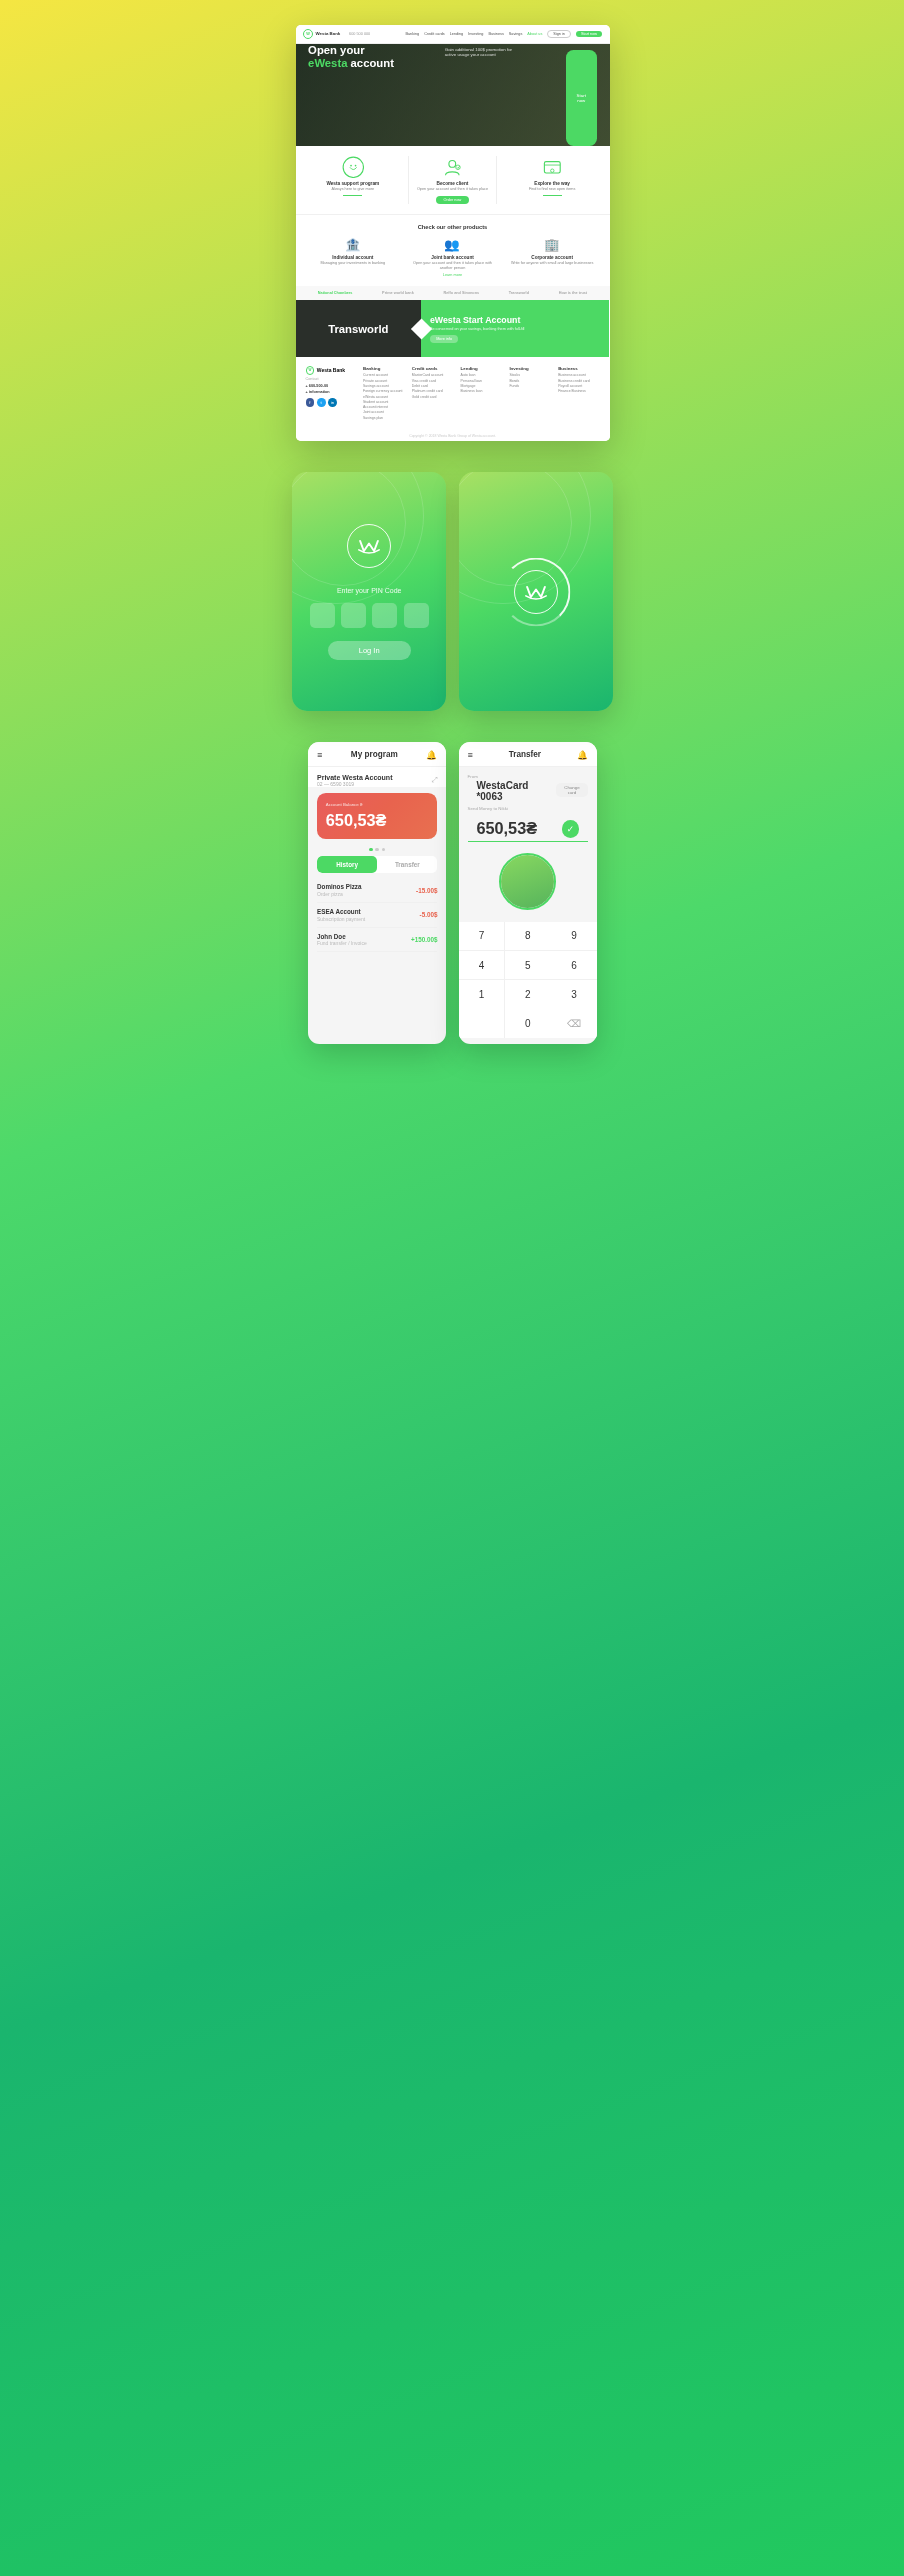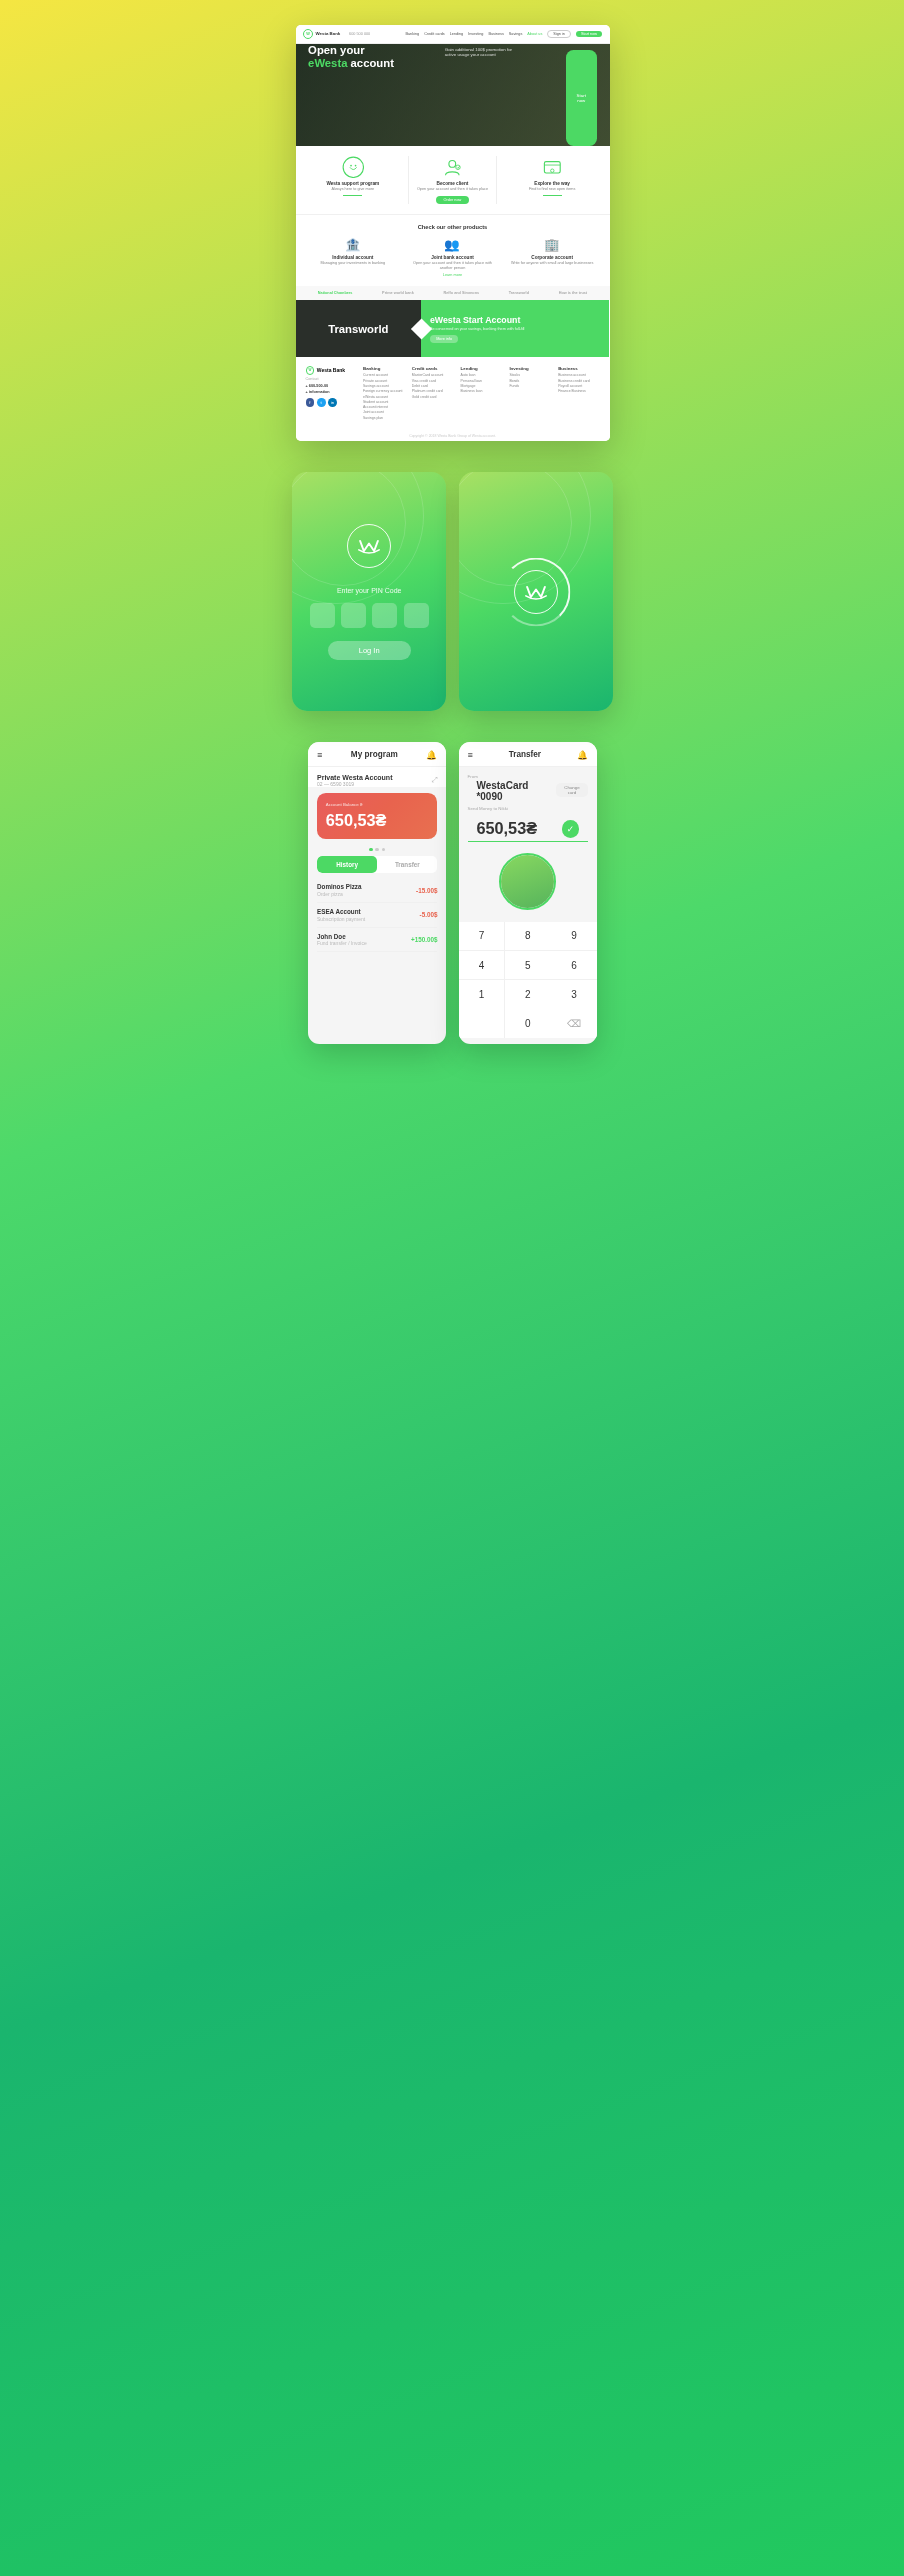--- a/index.html
+++ b/index.html
@@ -798,21 +798,21 @@
 
     <div class="app-screen">
       <div class="app-header">
         <span class="app-hamburger">≡</span>
         <span class="app-title">Transfer</span>
         <span class="app-bell">🔔</span>
       </div>
 
       <div class="transfer-header-label">From</div>
       <div class="transfer-card-row">
-        <div class="transfer-card-name">WestaCard *0090</div>
+        <div class="transfer-card-name">WestaCard *0063</div>
         <button class="change-card-btn">Change card</button>
       </div>
 
       <div class="send-to-label">Send Money to Nikki</div>
 
       <div class="transfer-amount-row">
         <div class="transfer-amount">
           <span>650,53</span><span>₴</span>
         </div>
         <div class="transfer-check">✓</div>

